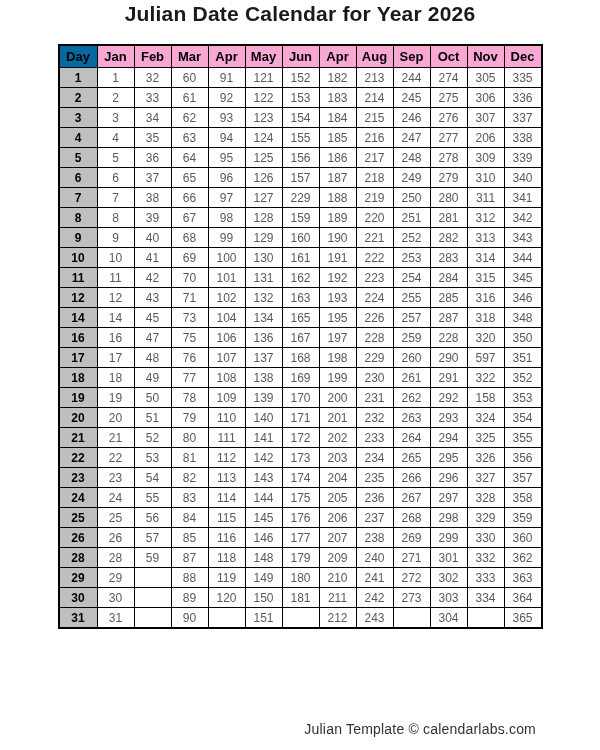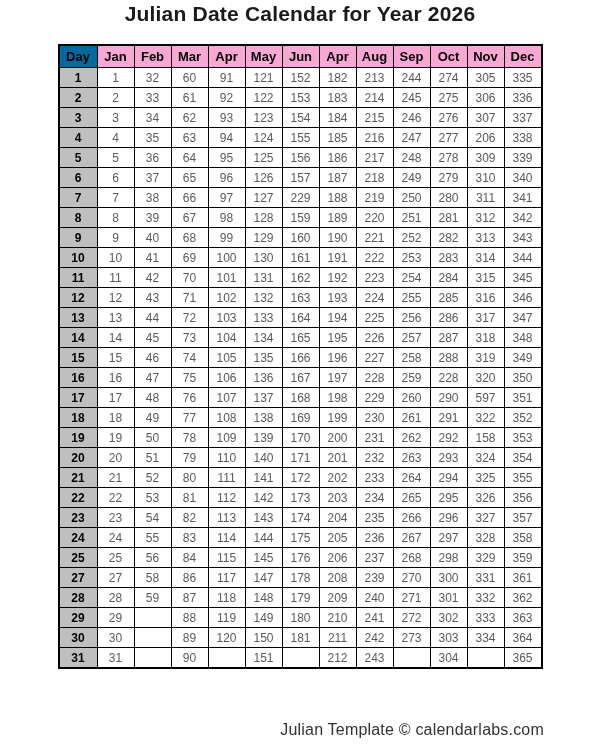--- a/index.html
+++ b/index.html
@@ -59,22 +59,22 @@
     color: #5a5a5a;
   }
   table.calendar td.day-cell {
     background: #bfbfbf;
     color: #000000;
     font-weight: 700;
   }
   .footer-credit {
     position: absolute;
     top: 721px;
-    right: 56px;
-    font-size: 16px;
+    right: 64px;
+    font-size: 14px;
     color: #333333;
     letter-spacing: 0.2px;
   }
 </style>
 </head>
 <body>
 
 <div>
   <h1 class="page-title">Julian Date Calendar for Year 2026</h1>
 
@@ -271,65 +271,35 @@
           <td>132</td>
           <td>163</td>
           <td>193</td>
           <td>224</td>
           <td>255</td>
           <td>285</td>
           <td>316</td>
           <td>346</td>
         </tr>
         <tr>
-          <td class="day-cell">13</td>
-          <td>13</td>
-          <td>44</td>
-          <td>72</td>
-          <td>103</td>
-          <td>133</td>
-          <td>164</td>
-          <td>194</td>
-          <td>225</td>
-          <td>256</td>
-          <td>286</td>
-          <td>317</td>
-          <td>347</td>
-        </tr>
-        <tr>
           <td class="day-cell">14</td>
           <td>14</td>
           <td>45</td>
           <td>73</td>
           <td>104</td>
           <td>134</td>
           <td>165</td>
           <td>195</td>
           <td>226</td>
           <td>257</td>
           <td>287</td>
           <td>318</td>
           <td>348</td>
         </tr>
         <tr>
-          <td class="day-cell">15</td>
-          <td>15</td>
-          <td>46</td>
-          <td>74</td>
-          <td>105</td>
-          <td>135</td>
-          <td>166</td>
-          <td>196</td>
-          <td>227</td>
-          <td>258</td>
-          <td>288</td>
-          <td>319</td>
-          <td>349</td>
-        </tr>
-        <tr>
           <td class="day-cell">16</td>
           <td>16</td>
           <td>47</td>
           <td>75</td>
           <td>106</td>
           <td>136</td>
           <td>167</td>
           <td>197</td>
           <td>228</td>
           <td>259</td>
@@ -466,33 +436,33 @@
           <td>145</td>
           <td>176</td>
           <td>206</td>
           <td>237</td>
           <td>268</td>
           <td>298</td>
           <td>329</td>
           <td>359</td>
         </tr>
         <tr>
-          <td class="day-cell">27</td>
-          <td>27</td>
-          <td>58</td>
-          <td>86</td>
-          <td>117</td>
-          <td>147</td>
-          <td>178</td>
-          <td>208</td>
-          <td>239</td>
-          <td>270</td>
-          <td>300</td>
-          <td>331</td>
-          <td>361</td>
+          <td class="day-cell">26</td>
+          <td>26</td>
+          <td>57</td>
+          <td>85</td>
+          <td>116</td>
+          <td>146</td>
+          <td>177</td>
+          <td>207</td>
+          <td>238</td>
+          <td>269</td>
+          <td>299</td>
+          <td>330</td>
+          <td>360</td>
         </tr>
         <tr>
           <td class="day-cell">28</td>
           <td>28</td>
           <td>59</td>
           <td>87</td>
           <td>118</td>
           <td>148</td>
           <td>179</td>
           <td>209</td>

